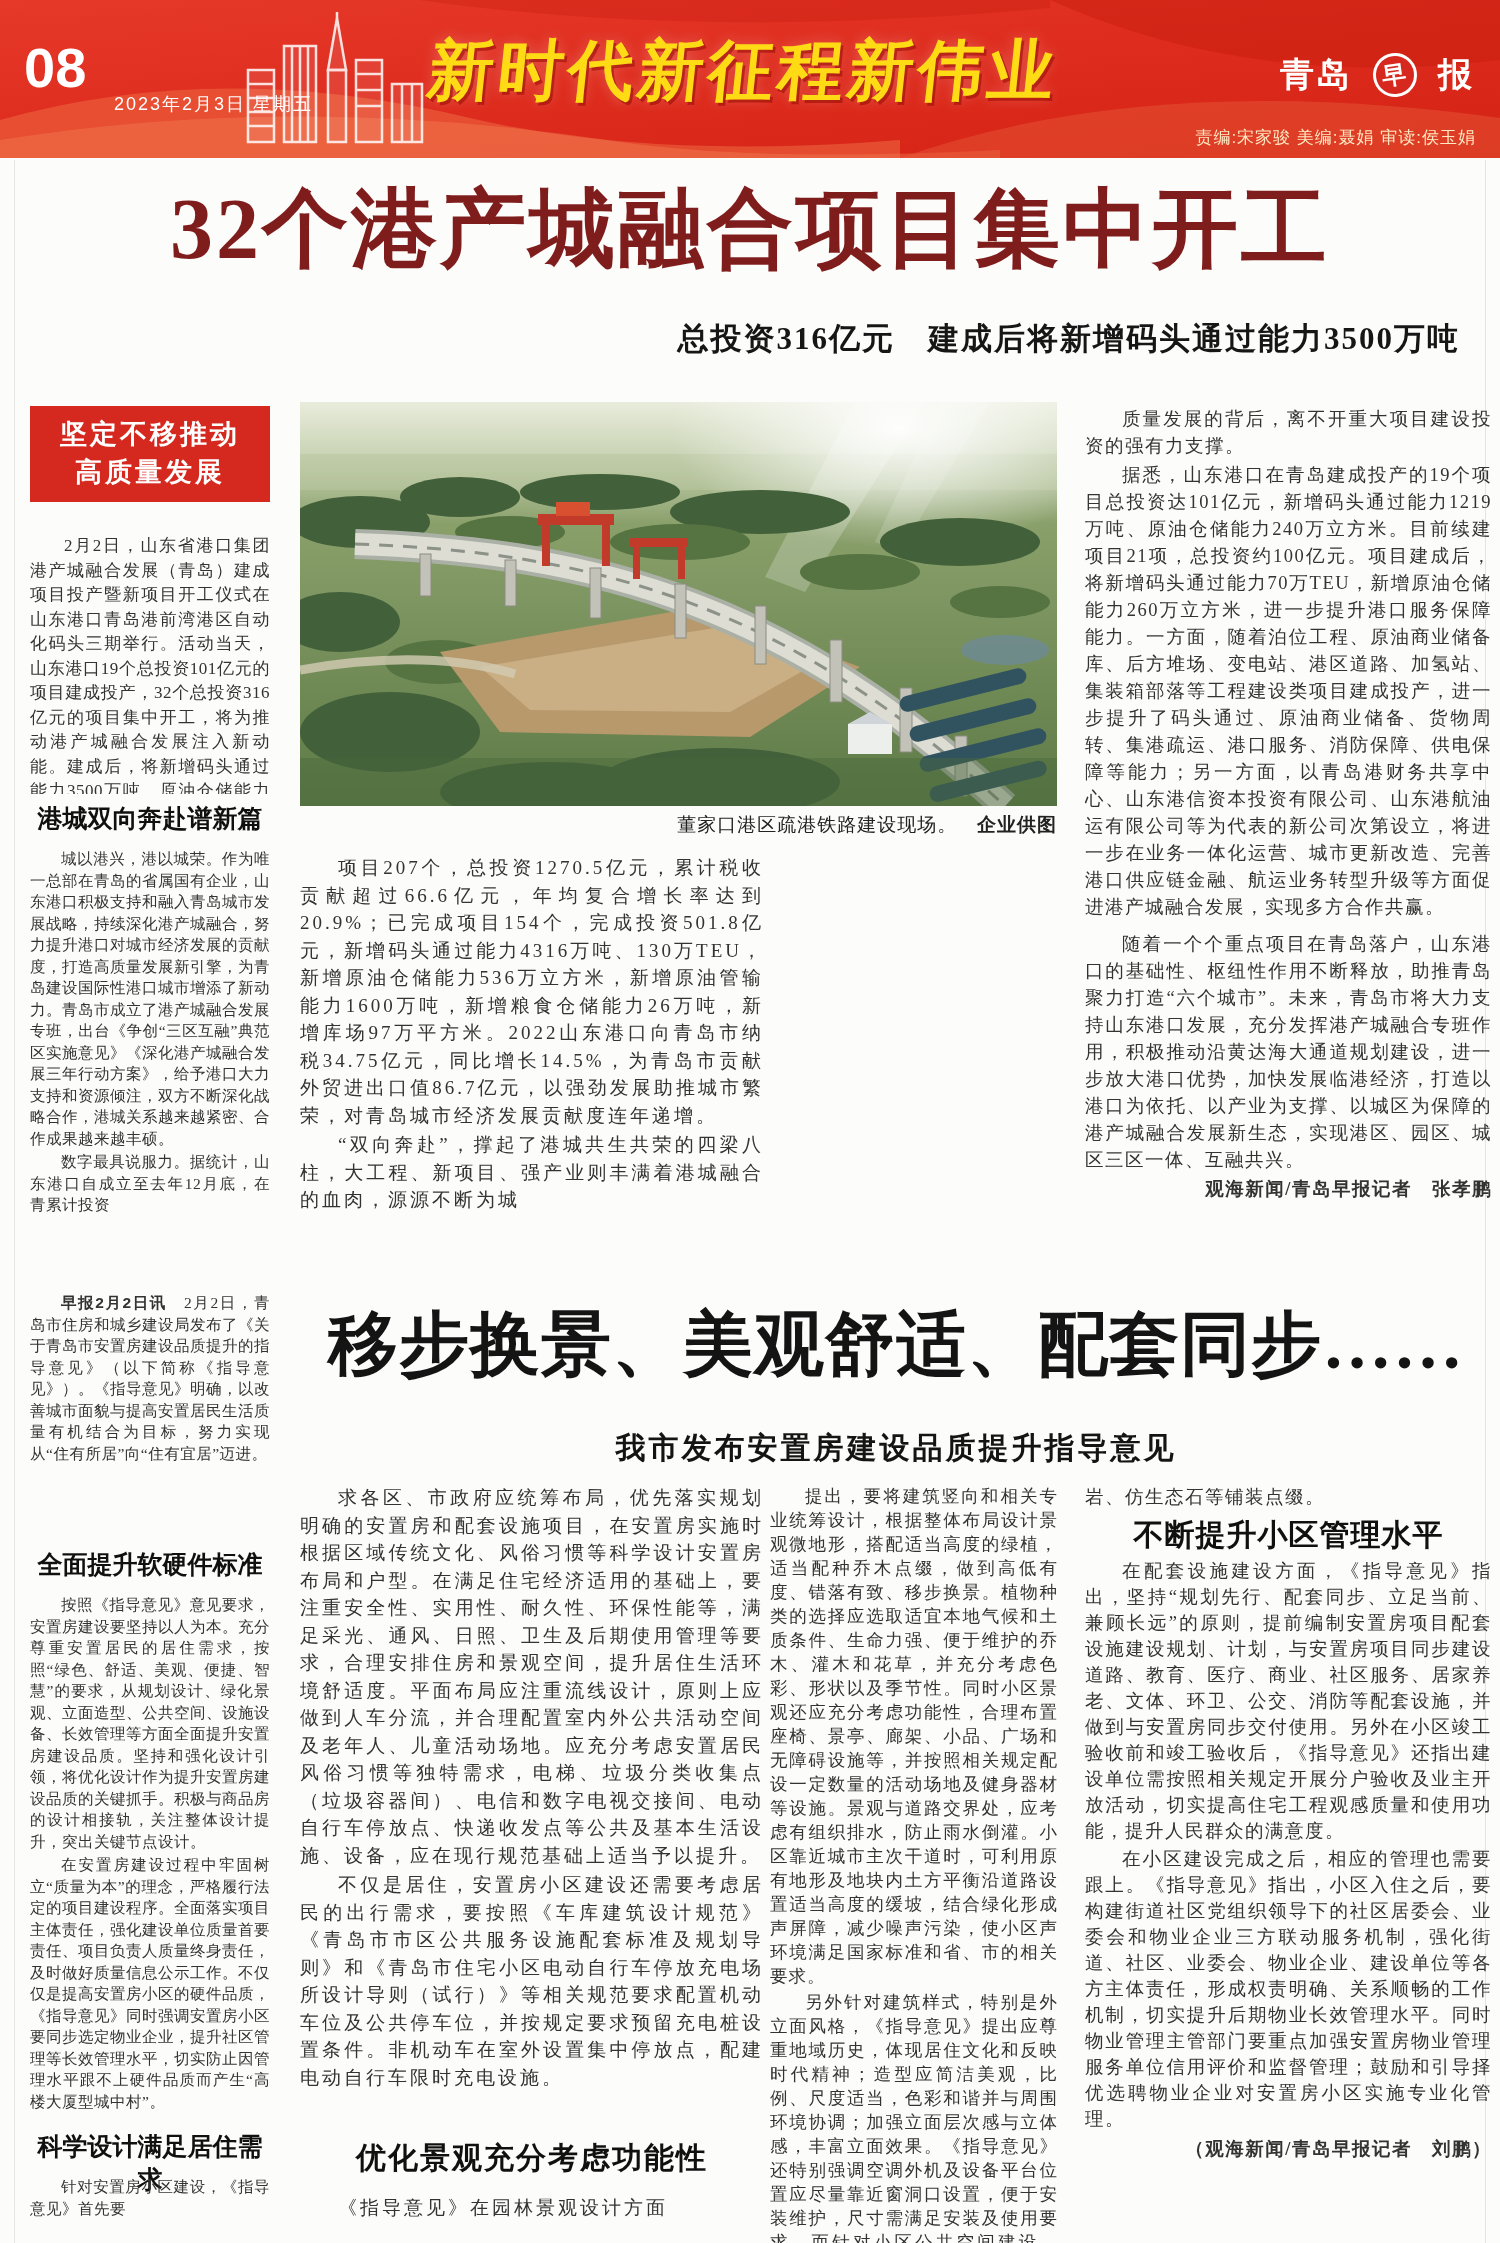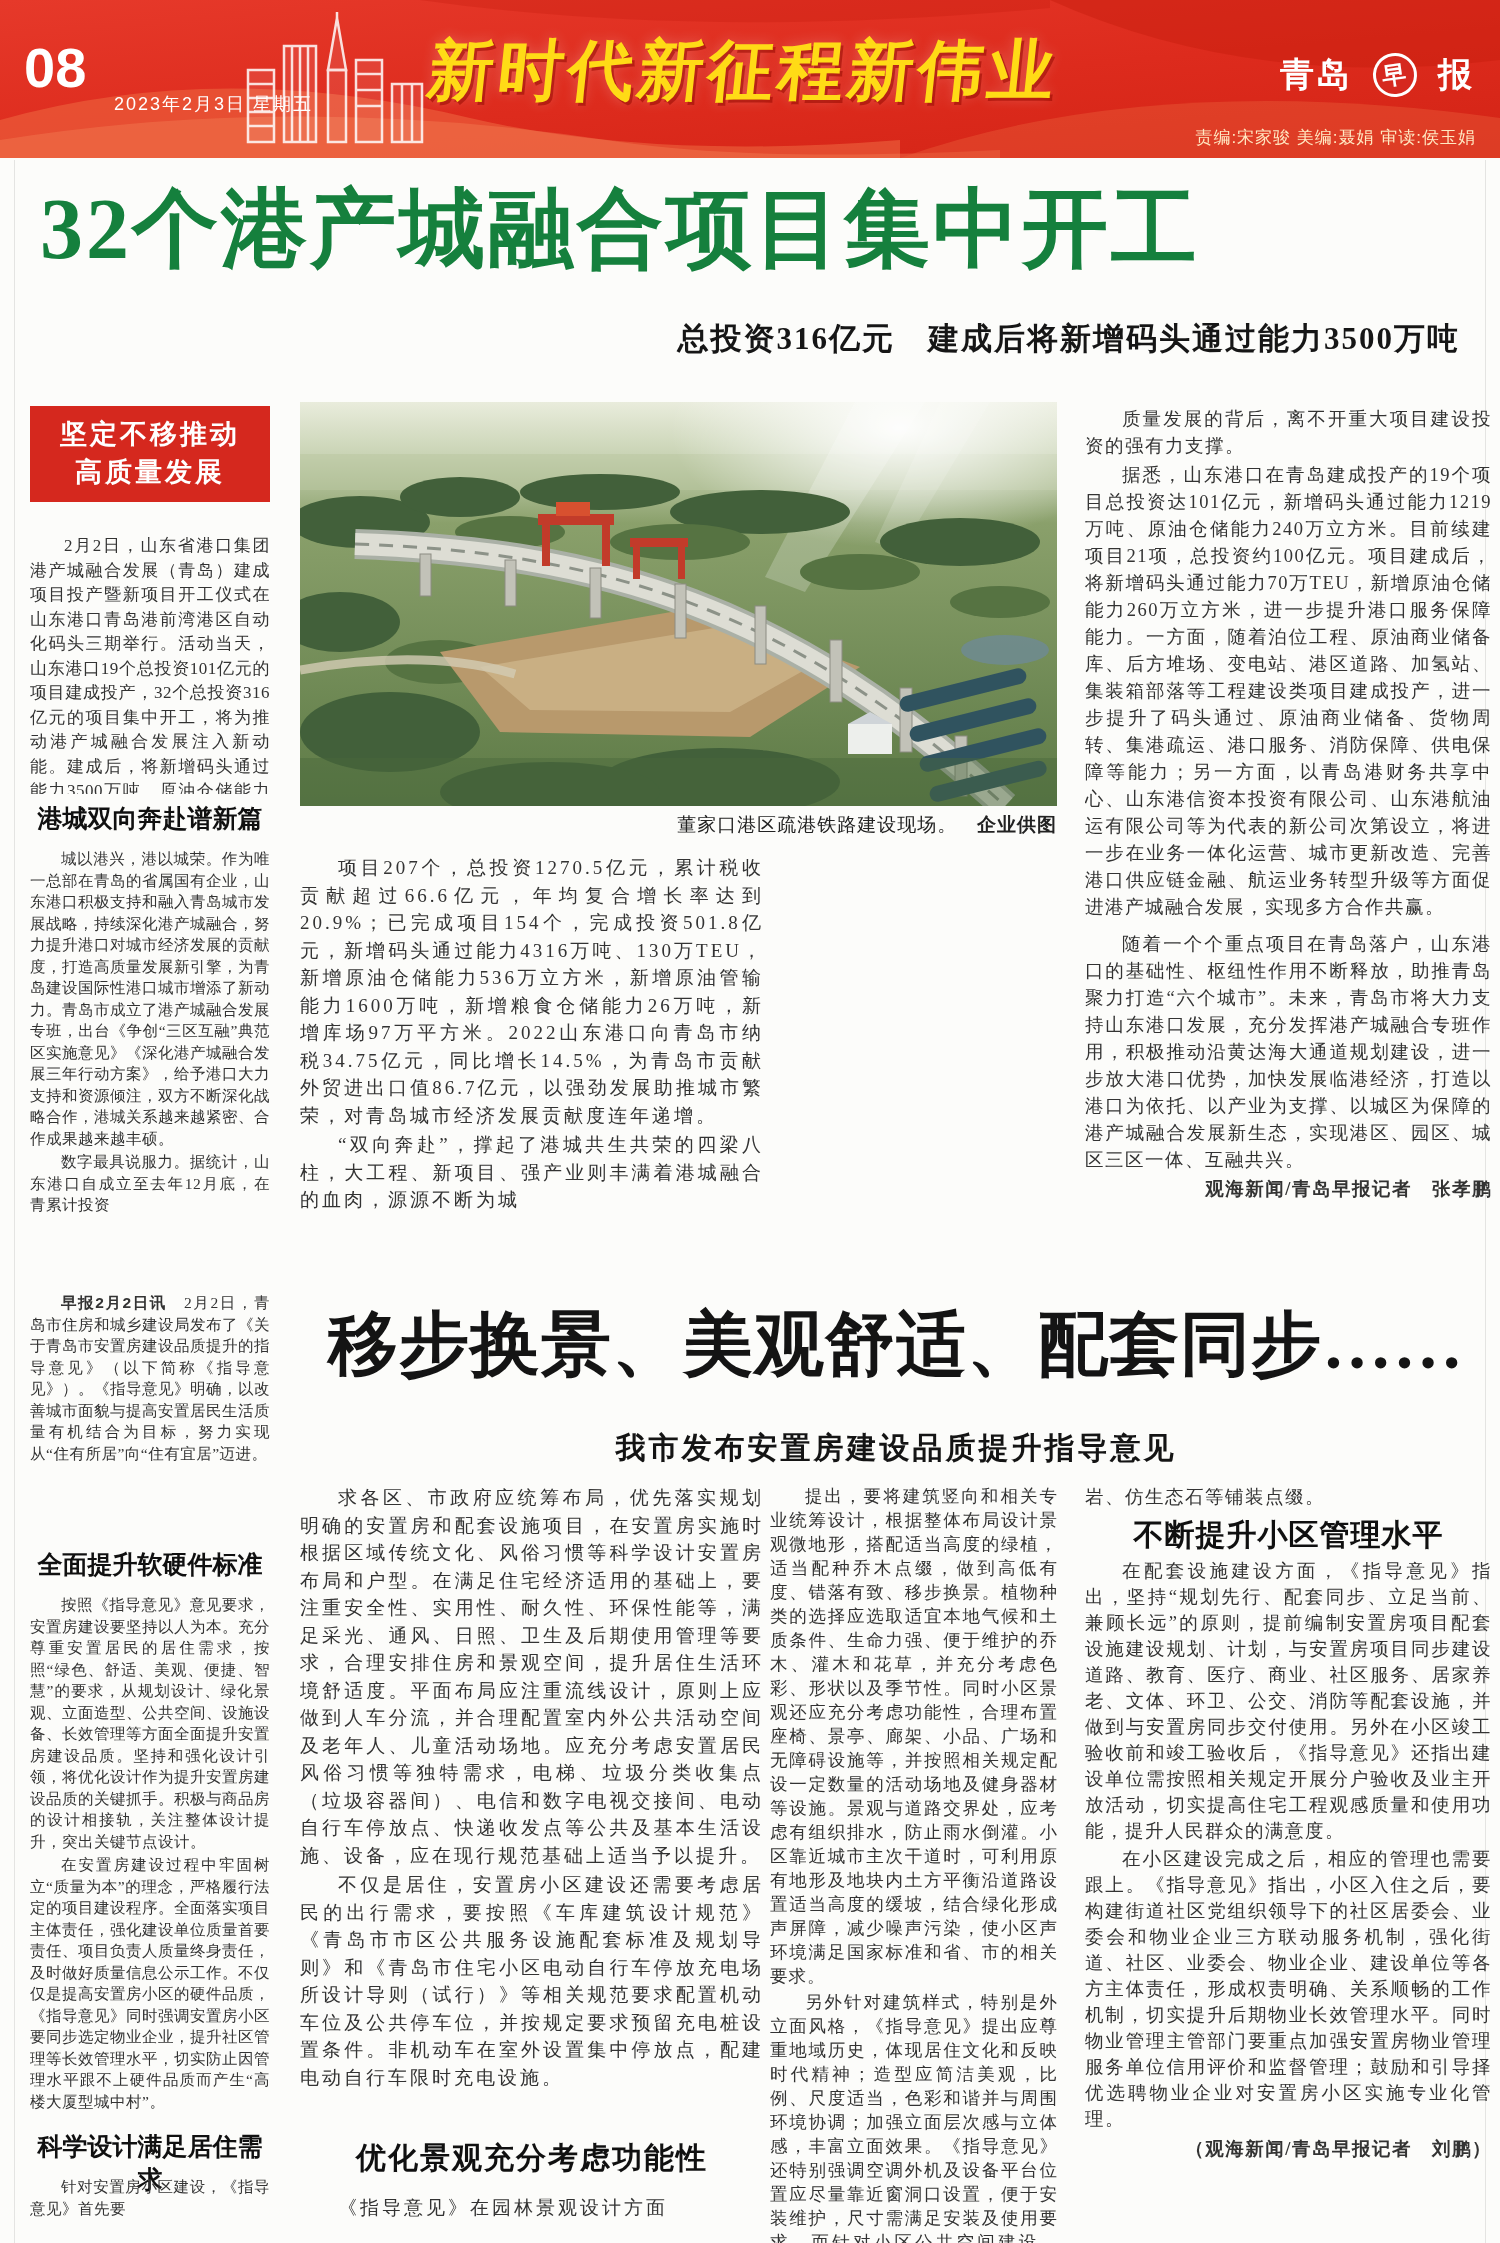--- a/index.html
+++ b/index.html
@@ -12,21 +12,21 @@
   .banner{position:absolute;left:0;top:0;width:1500px;height:158px;background:linear-gradient(175deg,#e6392a 0%,#dd2b1d 55%,#d32315 100%);overflow:hidden;}
   .banner svg.waves{position:absolute;left:0;top:0;width:100%;height:100%;}
   .pagenum{position:absolute;left:24px;top:40px;font-family:"Liberation Sans",sans-serif;font-weight:bold;font-size:56px;color:#ffffff;line-height:1;}
   .pagedate{position:absolute;left:114px;top:92px;font-family:"Liberation Sans",sans-serif;font-size:18px;color:#ffffff;letter-spacing:2px;}
   .slogan{position:absolute;left:428px;top:26px;font-family:"Liberation Sans",sans-serif;font-weight:900;font-size:66px;color:#ffdb16;letter-spacing:4px;transform:skewX(-6deg);text-shadow:3px 3px 0 rgba(150,10,0,.55),0 0 14px rgba(255,255,255,.25);white-space:nowrap;}
   .skyline{position:absolute;left:240px;top:12px;width:200px;height:134px;opacity:.85;}
   .masthead{position:absolute;right:26px;top:52px;display:flex;align-items:center;gap:21px;font-family:"Liberation Sans",sans-serif;font-weight:900;font-size:34px;color:#ffffff;letter-spacing:2px;}
   .emblem{display:inline-flex;align-items:center;justify-content:center;width:38px;height:38px;border-radius:50%;background:#d6281f;border:3px solid #ffffff;color:#ffffff;font-size:24px;font-weight:900;transform:rotate(-8deg);}
   .credits{position:absolute;right:24px;top:126px;font-family:"Liberation Sans",sans-serif;font-size:17px;color:#ffe8c2;letter-spacing:1px;}
   
-  .hl1{position:absolute;left:40px;right:40px;top:182px;text-align:left;font-weight:900;font-size:86px;line-height:1.1;color:#15803d;letter-spacing:3px;white-space:nowrap;}
+  .hl1{position:absolute;left:40px;right:40px;top:182px;text-align:center;font-weight:900;font-size:86px;line-height:1.1;color:#7f1d1d;letter-spacing:3px;white-space:nowrap;}
   .sh1{position:absolute;left:40px;right:40px;top:318px;text-align:right;font-weight:bold;font-size:31px;color:#161616;letter-spacing:2px;}
   
   .col{position:absolute;overflow:hidden;text-align:justify;}
   .col p{margin:0;text-indent:2em;}
   .col p + p{margin-top:2px;}
   .narrow{width:240px;font-size:17px;line-height:24.5px;letter-spacing:.5px;color:#333;}
   .narrow.small{font-size:15.5px;line-height:21.5px;}
   .wide{width:464px;font-size:19px;line-height:27.5px;letter-spacing:3px;color:#333;}
   .mid{width:288px;font-size:17.5px;line-height:26px;letter-spacing:1px;color:#333;}
   .mid.tight{line-height:24px;}

